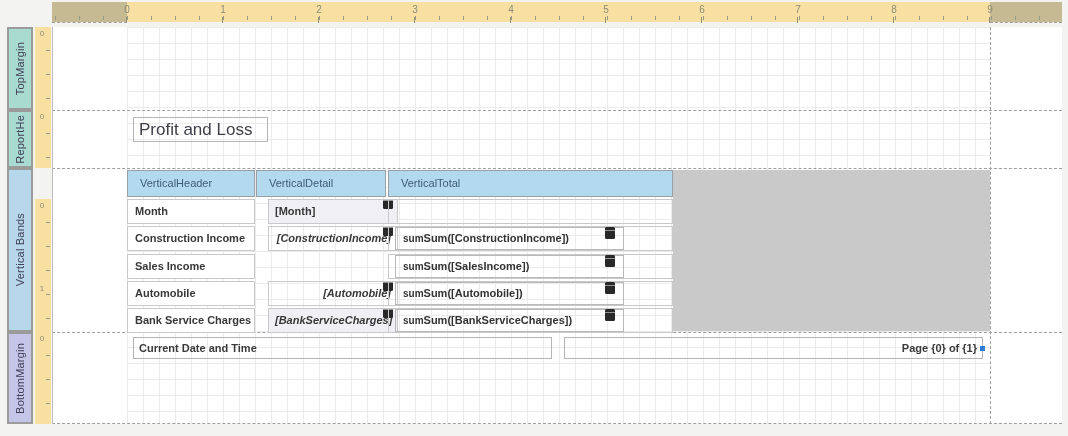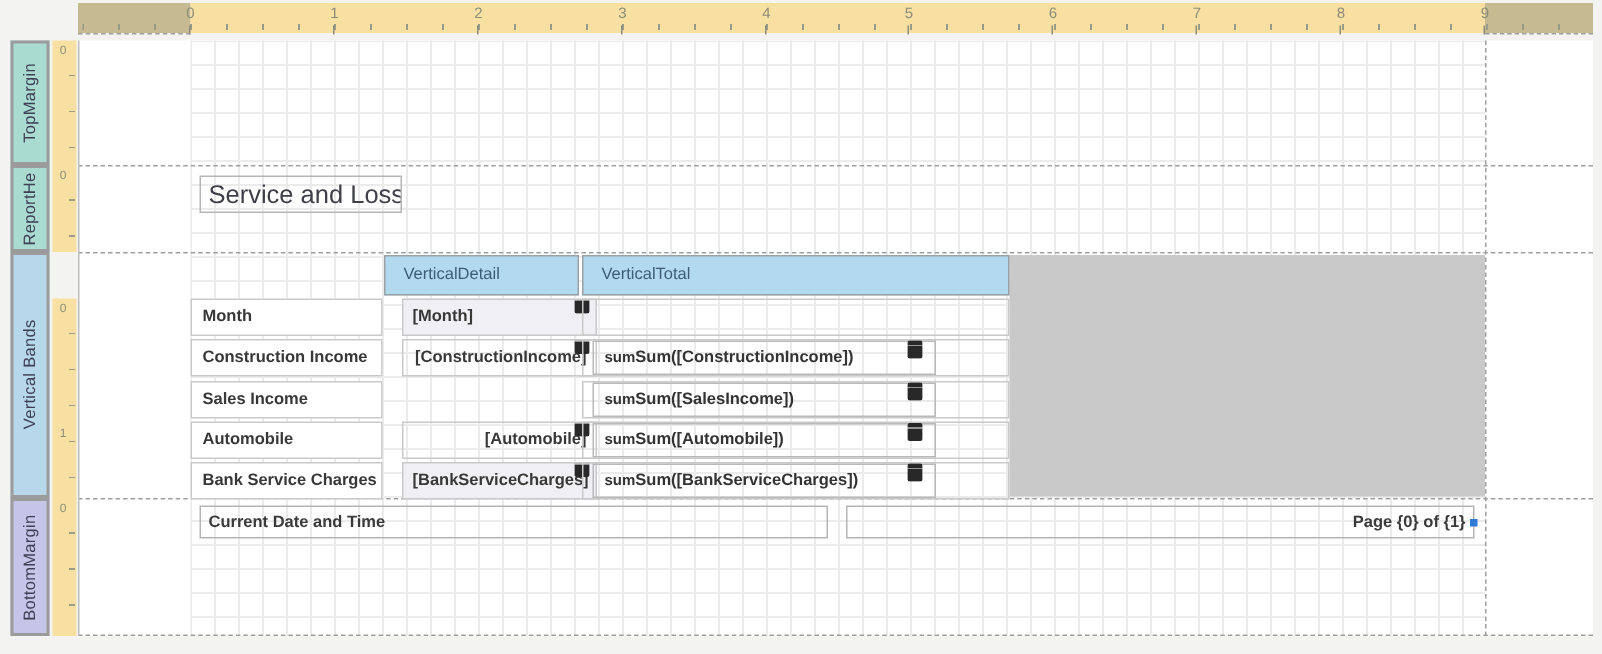--- a/index.html
+++ b/index.html
@@ -62,21 +62,21 @@
     font-size:17px; line-height:23px; color:#3f3f4a; padding-left:5px; white-space:nowrap; overflow:hidden; }
 
   .th-cell { top:170px; height:27px; background:#b3d9ee; border:1px solid #9aa0a3;
     font-size:11px; line-height:25px; color:#3d5d73; padding-left:12px; }
   .cell { height:25px; border:1px solid #c9c9c9; font-size:11px; font-weight:bold; color:#383838;
     line-height:23px; white-space:nowrap; overflow:hidden; }
   .c1 { left:127px; width:128px; background:#ffffff; padding-left:7px; }
   .c2 { left:256px; width:130px;margin-left:12px; }
   .c2 .txt { display:block; padding:0 6px; }
   .c2.alt { background:#f0f0f4; }
-  .r-align { text-align:right; }
+  .r-align { text-align:right;font-style:italic; }
   .c3 { left:388px; width:285px; background:transparent; }
   .sumbox { left:395px; width:229px; height:23px; border:1px solid #b9b9b9;
     font-size:11px; font-weight:bold; color:#333333; line-height:21px; padding-left:7px; white-space:nowrap; }
   .sumbox .pfx { font-size:10px; }
   .smart-tag { width:10px; height:12px; background:#282828; border-radius:1.5px;
     background-image:linear-gradient(#282828 0 3px, #949494 3px 4px, #282828 4px); }
   .tag-detail { position:absolute; right:4px; top:-3px; }
   .tag-sum { position:absolute; right:8px; top:-1px; }
 
   .foot-box { top:337px; width:419px; height:22px; font-size:11px; font-weight:bold; color:#3a3a3a; line-height:20px; }
@@ -137,22 +137,23 @@
   <div class="abs vruler" style="top:27px;height:83px"></div>
   <div class="abs vruler" style="top:110px;height:58px"></div>
   <div class="abs vruler" style="top:199px;height:133px"></div>
   <div class="abs vruler" style="top:332px;height:92px"></div>
   <div class="abs vnum" style="top:29px">0</div>
   <div class="abs vnum" style="top:112px">0</div>
   <div class="abs vnum" style="top:201px">0</div>
   <div class="abs vnum" style="top:284px">1</div>
   <div class="abs vnum" style="top:334px">0</div>
 
-  <div class="abs ctrl-box title-box">Service and Loss</div>
-
+  <div class="abs ctrl-box title-box">Profit and Loss</div>
+
+  <div class="abs th-cell" style="left:127px;width:128px">VerticalHeader</div>
   <div class="abs th-cell" style="left:388px;width:285px">VerticalTotal</div>
   <div class="abs th-cell" style="left:256px;width:130px">VerticalDetail</div>
 
   <div class="abs cell c1" style="top:199px">Month</div>
   <div class="abs cell c2 alt" style="top:199px">
     <span class="txt">[Month]</span>
     <span class="smart-tag tag-detail"></span>
   </div>
   <div class="abs cell c3" style="top:199px"></div>
 

